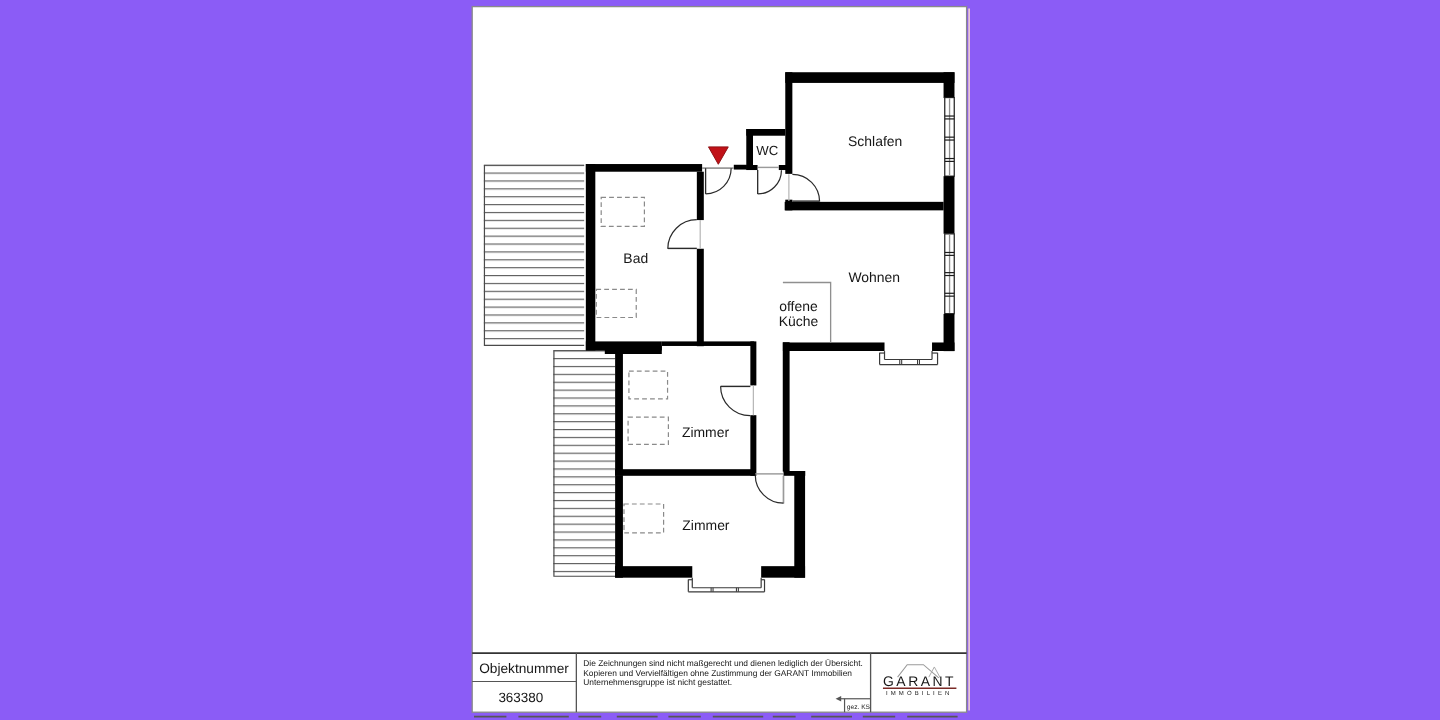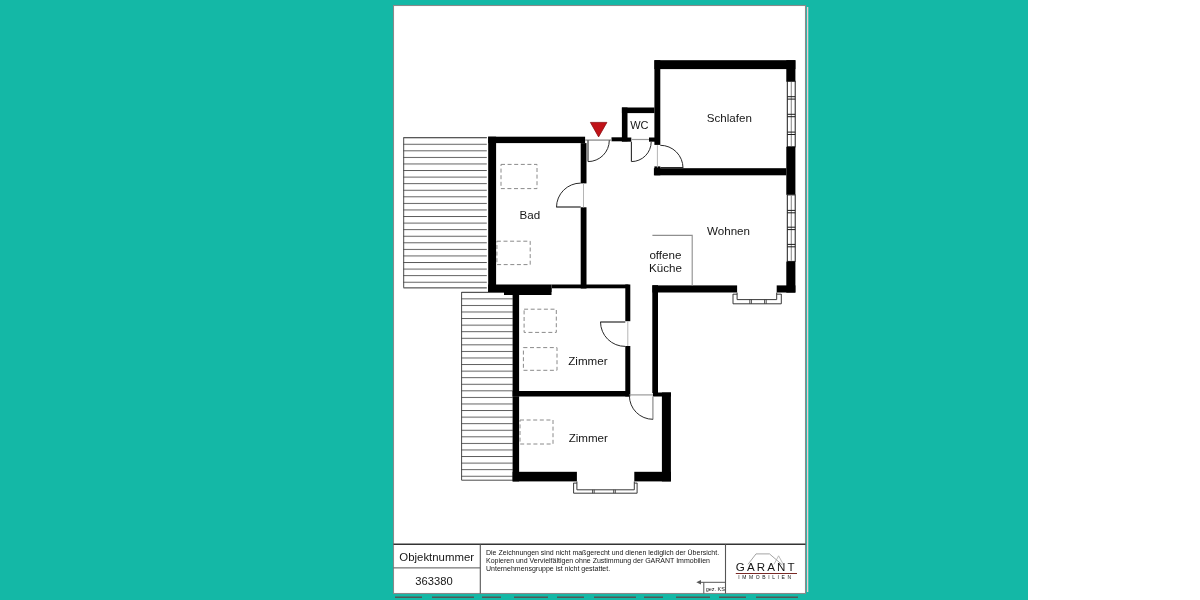--- a/index.html
+++ b/index.html
@@ -1,16 +1,16 @@
 <!DOCTYPE html>
 <html><head>
 <meta charset="utf-8">
 <style>
   html,body{margin:0;padding:0;background:#fff;}
-  #stage{position:relative;width:1028px;height:600px;background:#14b8a6;overflow:hidden;}
+  #stage{position:relative;width:1200px;height:600px;background:#8b5cf6;overflow:hidden;}
   svg text{font-family:"Liberation Sans",sans-serif;fill:#161616;}
 </style>
 </head>
 <body>
 <div id="stage">
 <svg width="1200" height="600" viewBox="0 0 1200 600">
 <defs>
   <pattern id="hat1" x="403" y="137.2" width="10" height="6.57" patternUnits="userSpaceOnUse">
     <line x1="0" y1="0.5" x2="10" y2="0.5" stroke="#5c5c5c" stroke-width="0.95"></line>
   </pattern>

